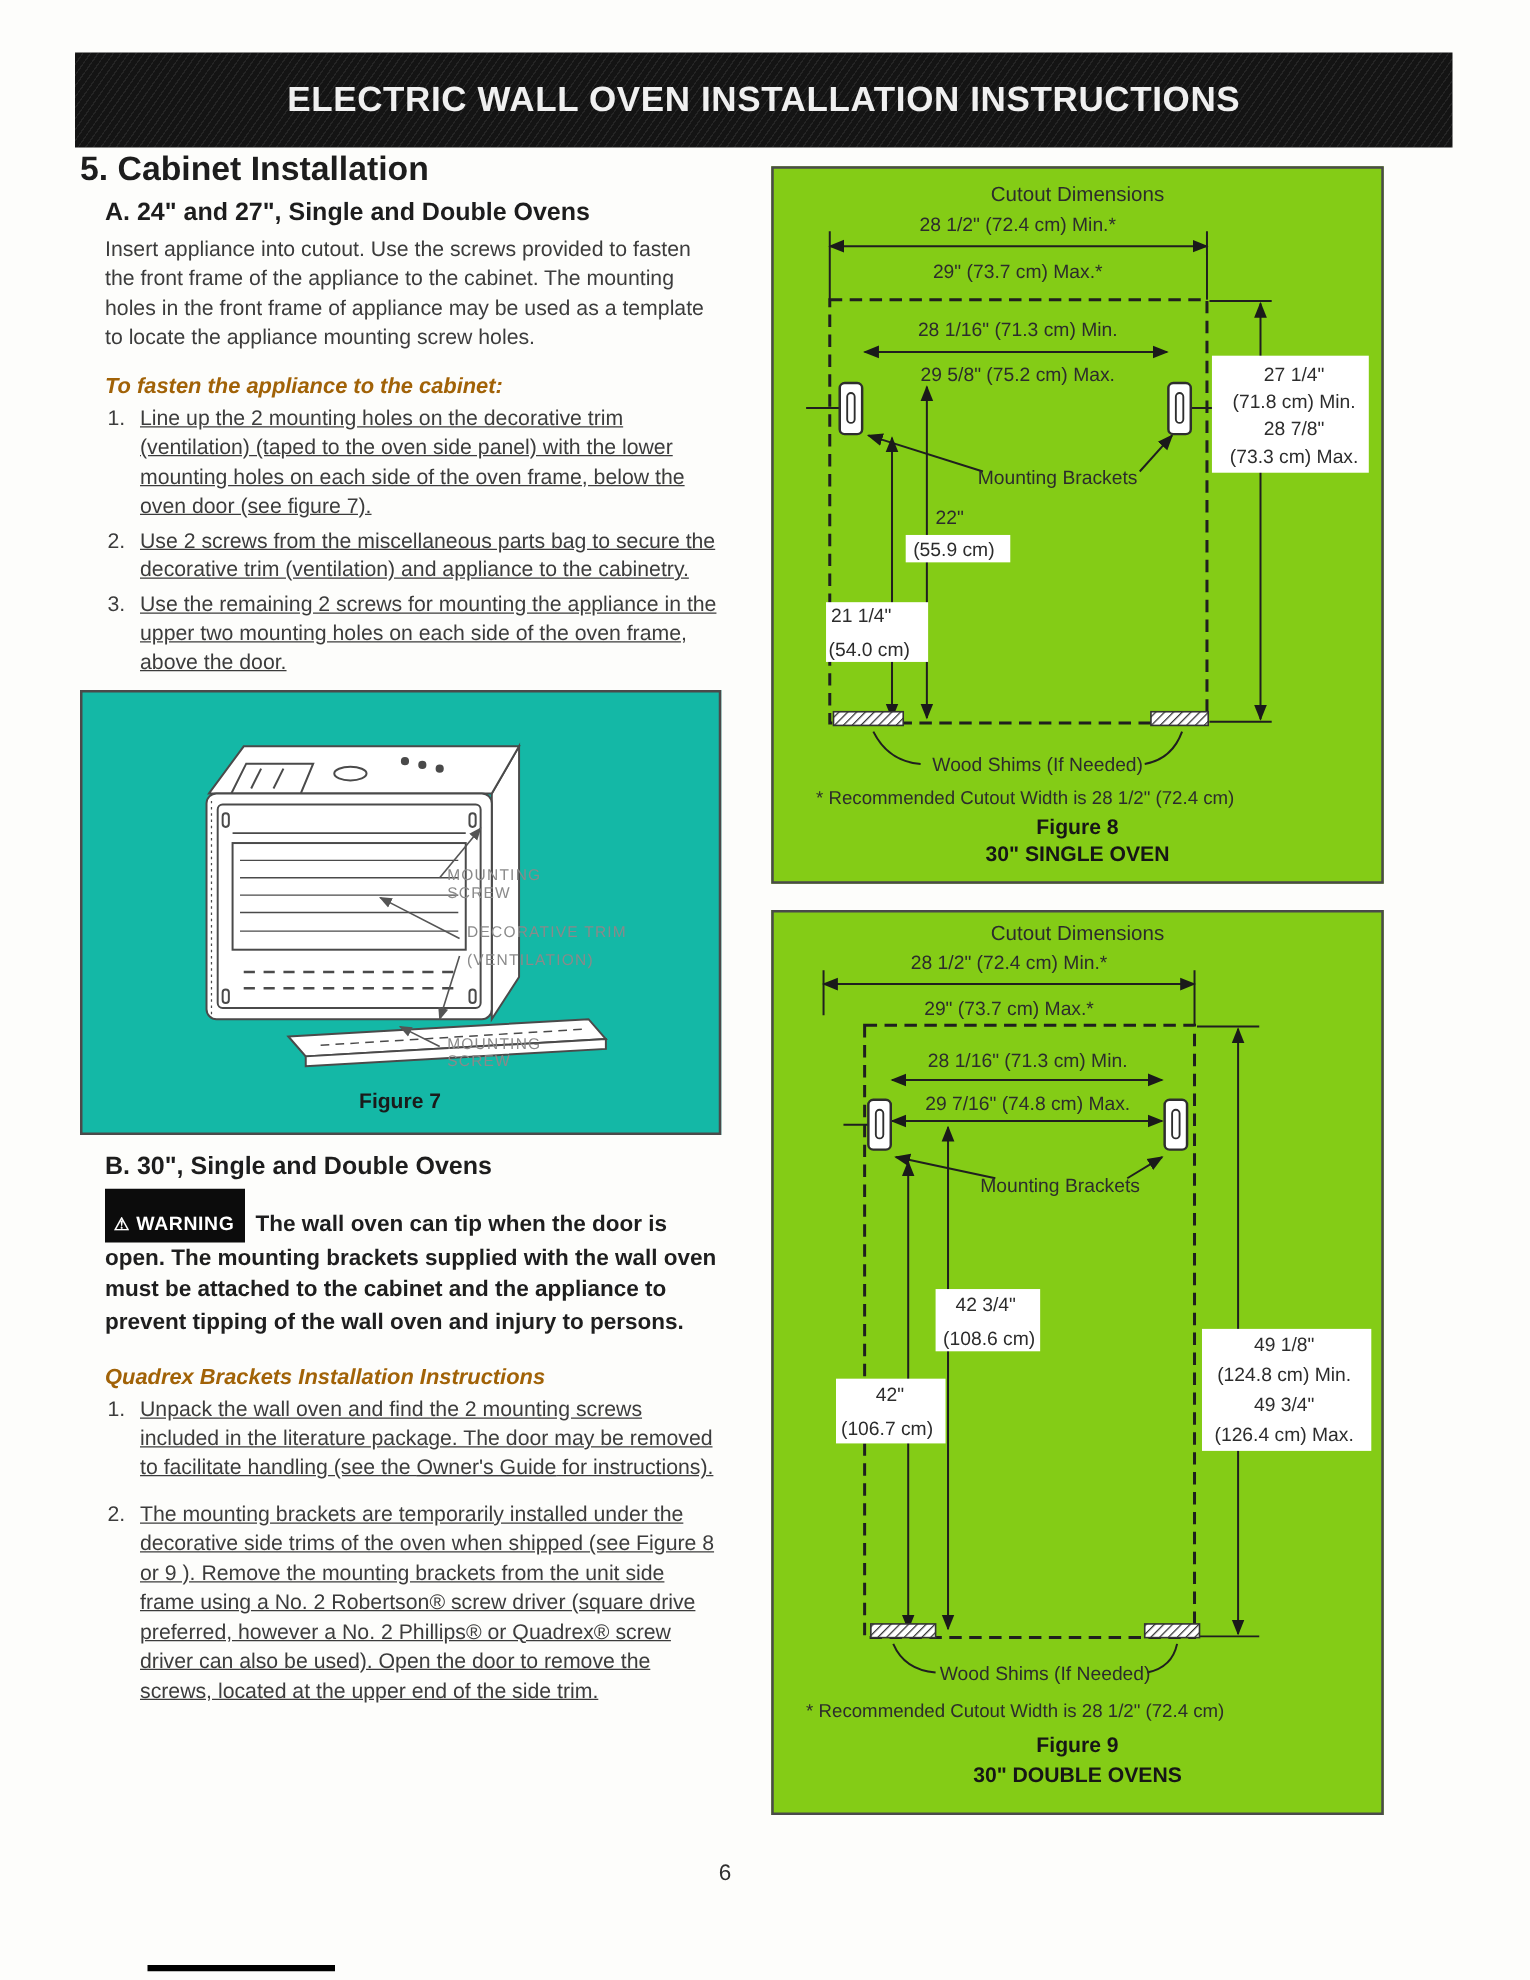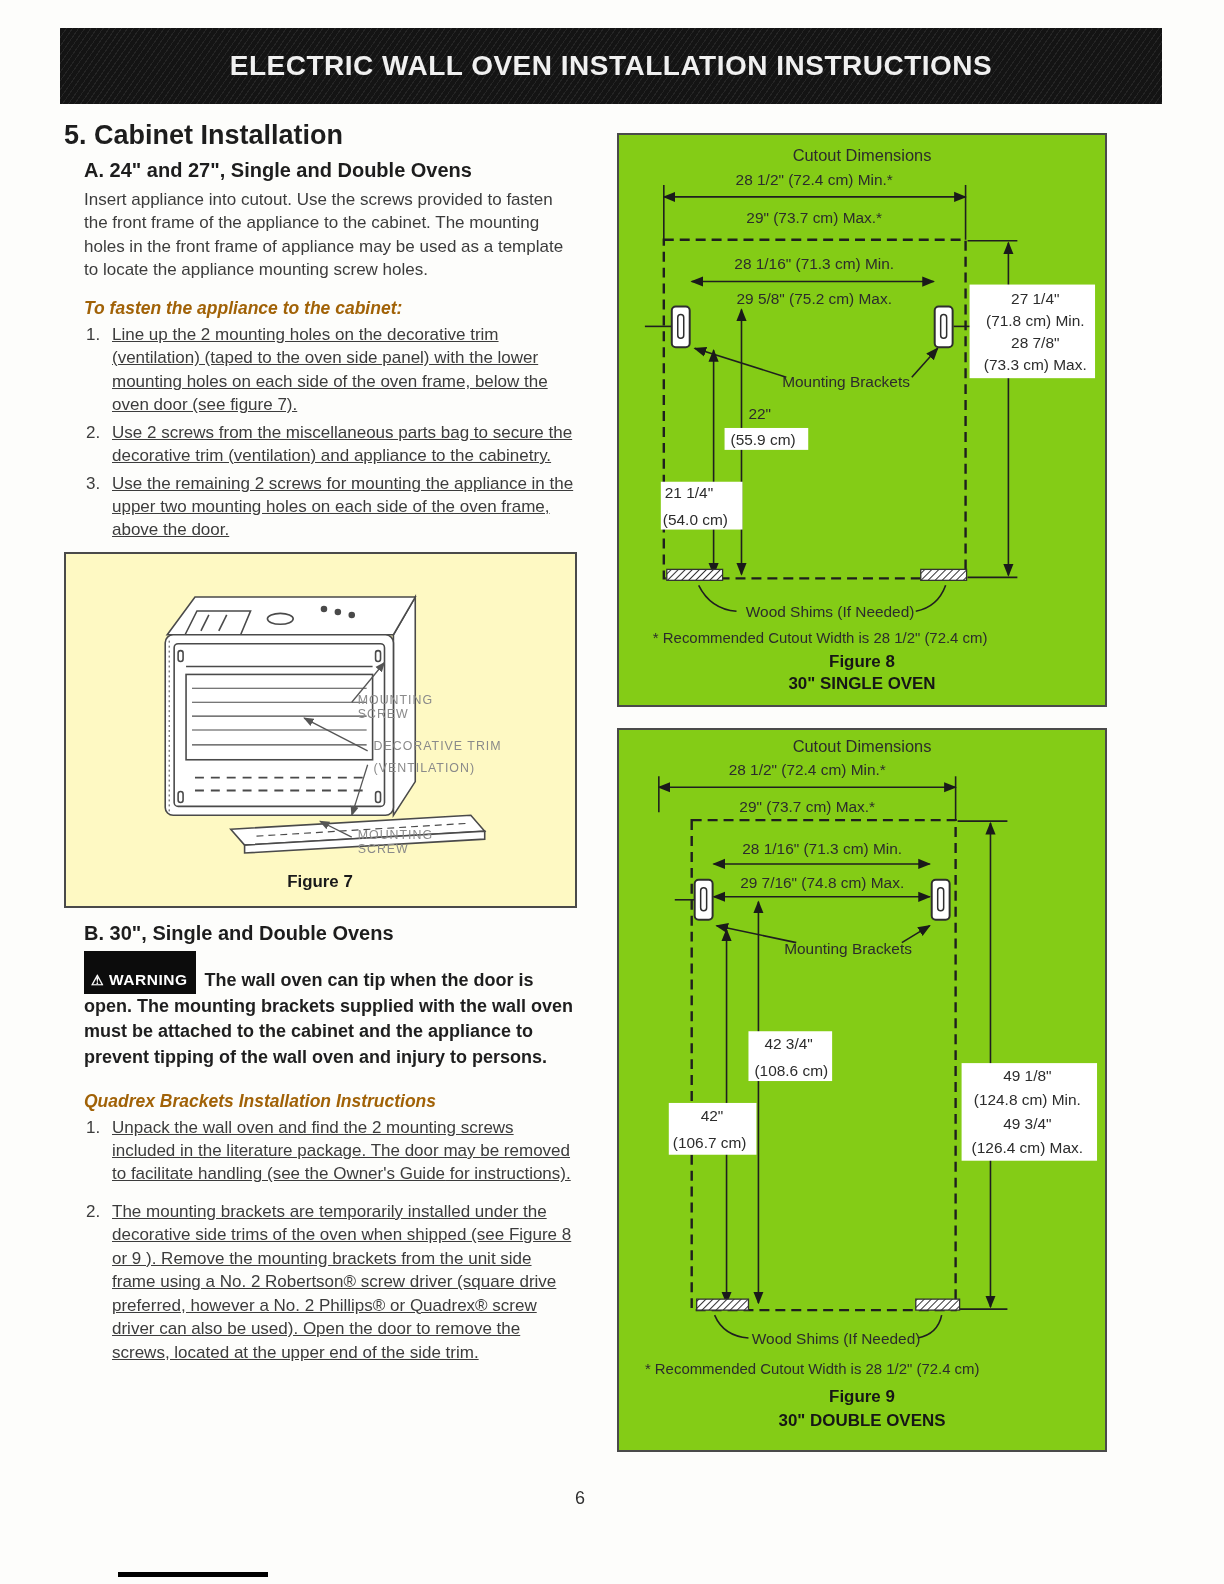--- a/index.html
+++ b/index.html
@@ -5,21 +5,21 @@
   * { margin:0; padding:0; box-sizing:border-box; }
   html,body { background:#ddd; }
   .page {
     position:relative; width:1224px; height:1584px; margin:0 auto;
     background:#fdfdfb; color:#3c3c3c;
     font-family:"Liberation Sans", sans-serif;
     overflow:hidden;
   }
   
   .topbar {
-    position:absolute; left:60px; top:28px; width:1102px; height:76px;
+    position:absolute; left:60px; top:42px; width:1102px; height:76px;
     background:#141414;
     background-image:repeating-linear-gradient(125deg,
       rgba(255,255,255,0.07) 0px, rgba(255,255,255,0.07) 1px,
       transparent 1px, transparent 5px);
     display:flex; align-items:center; justify-content:center;
   }
   .topbar h1 { color:#f0f0f0; font-size:28px; font-weight:bold; letter-spacing:0.5px; }
 
   
   .left-col { position:absolute; left:64px; top:120px; width:513px; }
@@ -30,21 +30,21 @@
   .sect h4 { font-size:17.5px; color:#a16207; margin:16px 0 4px 0;font-style:italic; }
   ol.steps { list-style:none; counter-reset:item; margin:0 0 10px 0; padding-left:28px;text-decoration:underline; }
   ol.steps li {
     counter-increment:item; position:relative; font-size:17px; line-height:1.38; margin-bottom:4px;
   }
   ol.steps li::before { content:counter(item) "."; position:absolute; left:-26px; }
   ol.steps-b li + li { margin-top:14px; }
 
   .fig7-box {
     margin:6px 0 14px 0; width:513px; height:356px;
-    border:2px solid #4a4a4a; background:#fef9c3;
+    border:2px solid #4a4a4a; background:#14b8a6;
   }
   .fig7-box svg { display:block; }
 
   .sect-b { margin-top:4px; }
   p.warning { font-size:18px; font-weight:bold; color:#1e1e1e; line-height:1.42; margin:4px 0 20px 0; }
   .warn-badge {
     display:inline-block; background:#0c0c0c; color:#fff;
     font-size:15.5px; font-weight:bold; padding:18px 9px 3px 7px;
     margin-right:8px; vertical-align:1px; letter-spacing:0.5px;
   }

